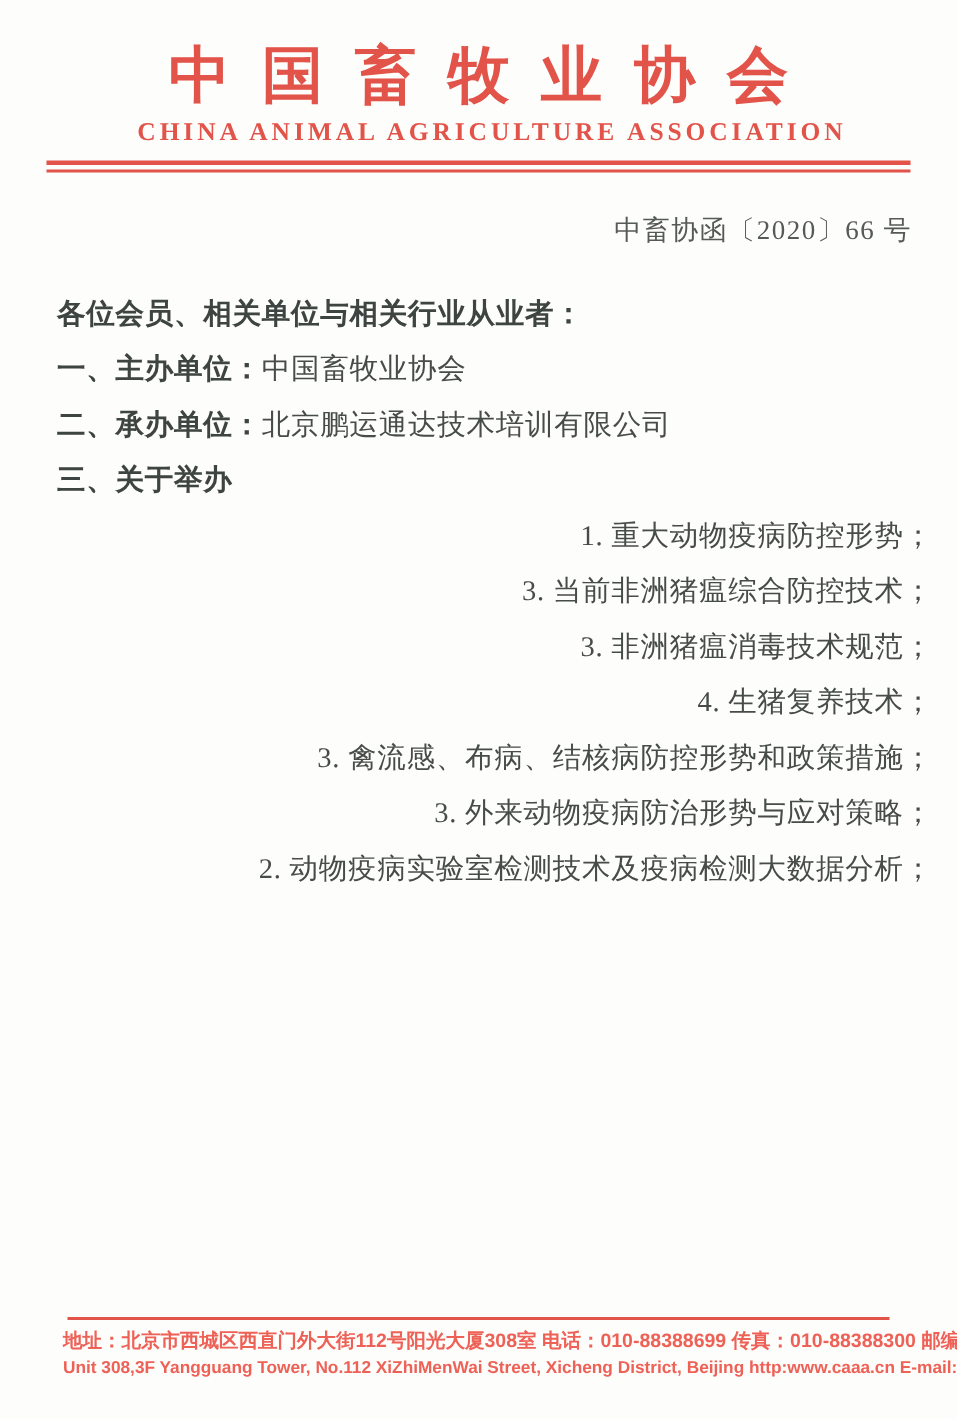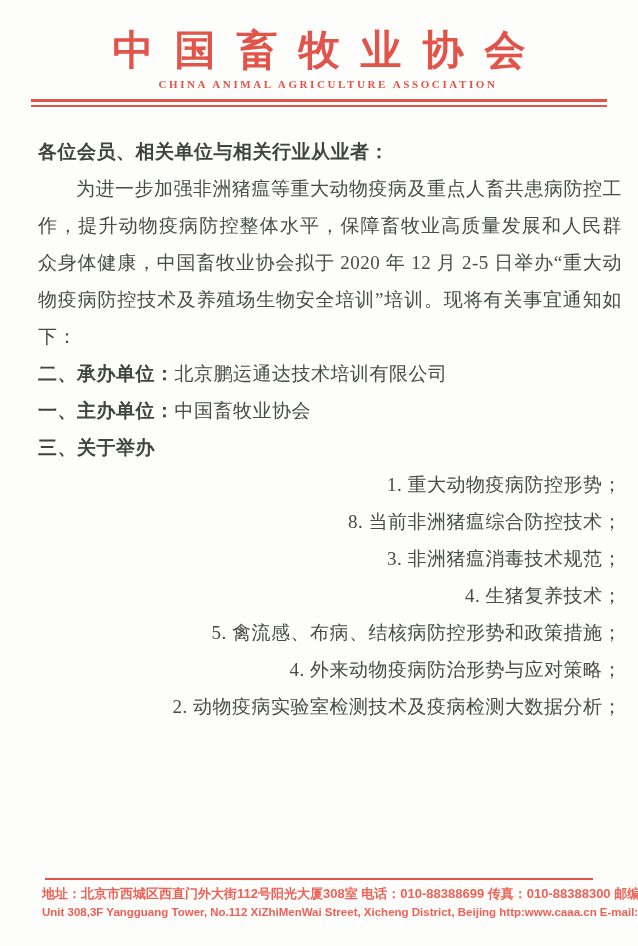--- a/index.html
+++ b/index.html
@@ -24,21 +24,21 @@
     font-weight: bold;
     letter-spacing: 21px;
     color: #e2534a;
     line-height: 48px;
     white-space: nowrap;
   }
   .org-en {
     margin-top: 4px;
     padding-left: 18px;
     text-align: center;
-    font-size: 11px;
+    font-size: 17px;
     font-weight: bold;
     letter-spacing: 2.6px;
     color: #e2534a;
     white-space: nowrap;
   }
   .header-rule {
     margin: 9px 31px 0 31px;
     height: 3px;
     border-top: 3px solid #e2534a;
     border-bottom: 2px solid #e2534a;
@@ -114,46 +114,46 @@
 <body>
 
 <div class="page">
 
   <div>
     <div class="org-cn">中国畜牧业协会</div>
     <div class="org-en">CHINA ANIMAL AGRICULTURE ASSOCIATION</div>
     <div class="header-rule"></div>
   </div>
 
+  <div class="doc-number">中畜协函〔2020〕66 号</div>
 
 
   <div class="body">
     <div class="salutation">各位会员、相关单位与相关行业从业者：</div>
 
-    <div class="paragraph">为进一步加强非洲猪瘟等重大动物疫病及重点人畜共患病防控工作，提升动物疫病防控整体水平，保障畜牧业高质量发展和人民群众身体健康，中国畜牧业协会拟于 2020 年 12 月 2-5 日举办“重大动物疫病防控技术及养殖场生物安全培训”培训。现将有关事宜通知如下：</div>
+
+    <div class="section-row">
+      <span class="sec-label">一、主办单位：</span><span class="sec-value">中国畜牧业协会</span>
+    </div>
 
     <div class="section-row">
       <span class="sec-label">二、承办单位：</span><span class="sec-value">北京鹏运通达技术培训有限公司</span>
-    </div>
-
-    <div class="section-row">
-      <span class="sec-label">一、主办单位：</span><span class="sec-value">中国畜牧业协会</span>
     </div>
 
     <div class="section-row">
       <span class="sec-label">三、关于举办</span><span class="sec-value"></span>
     </div>
 
     <div class="items">
       <div class="item">1. 重大动物疫病防控形势；</div>
-      <div class="item">8. 当前非洲猪瘟综合防控技术；</div>
+      <div class="item">3. 当前非洲猪瘟综合防控技术；</div>
       <div class="item">3. 非洲猪瘟消毒技术规范；</div>
       <div class="item">4. 生猪复养技术；</div>
-      <div class="item">5. 禽流感、布病、结核病防控形势和政策措施；</div>
-      <div class="item">4. 外来动物疫病防治形势与应对策略；</div>
+      <div class="item">3. 禽流感、布病、结核病防控形势和政策措施；</div>
+      <div class="item">3. 外来动物疫病防治形势与应对策略；</div>
       <div class="item">2. 动物疫病实验室检测技术及疫病检测大数据分析；</div>
     </div>
   </div>
 
   <div class="footer">
     <div class="footer-rule"></div>
     <div class="footer-cn">地址：北京市西城区西直门外大街112号阳光大厦308室  电话：010-88388699  传真：010-88388300  邮编：100044</div>
     <div class="footer-en">Unit 308,3F Yangguang Tower, No.112 XiZhiMenWai Street, Xicheng District, Beijing  http:www.caaa.cn  E-mail:caaa@caaa.cn</div>
   </div>
 

